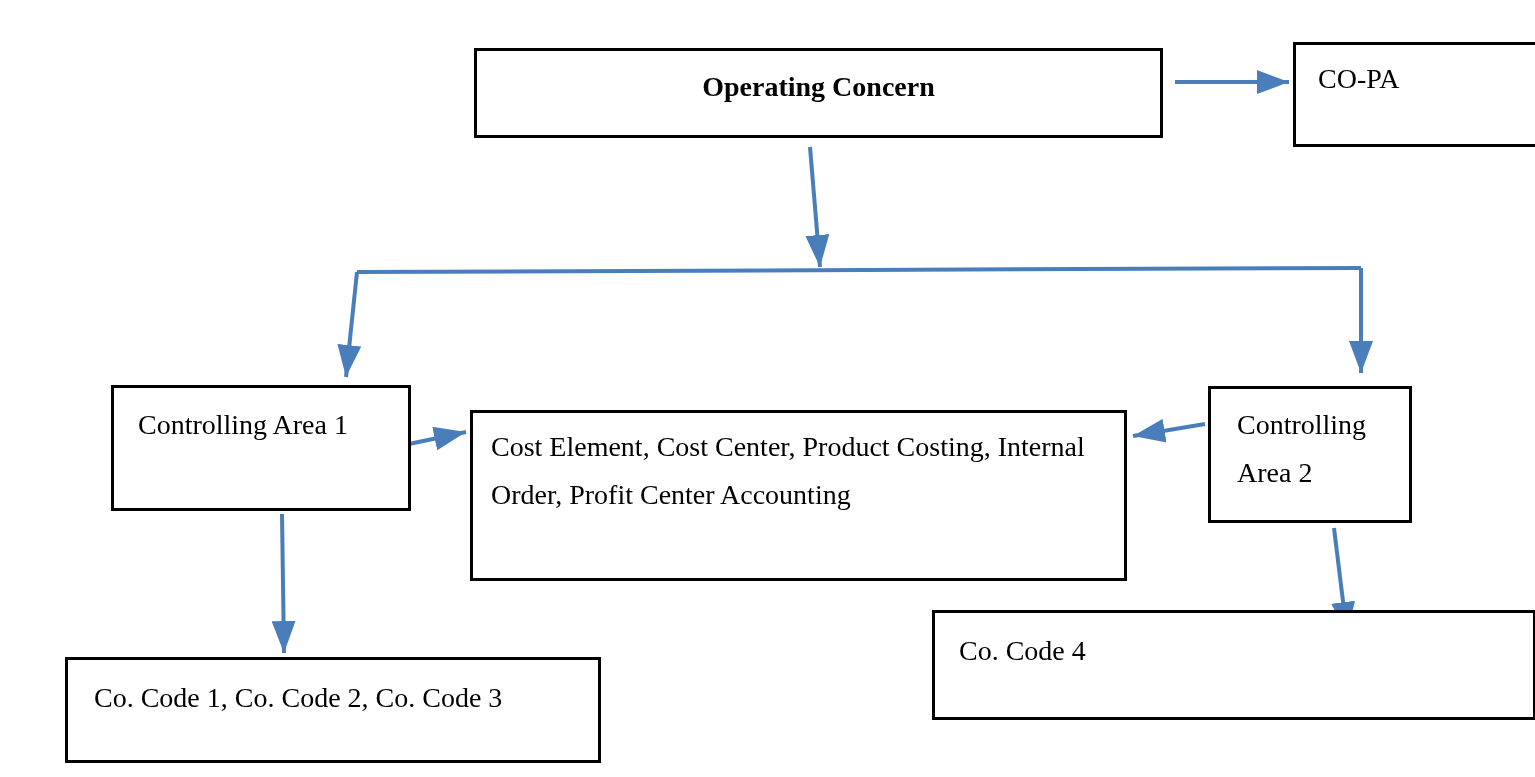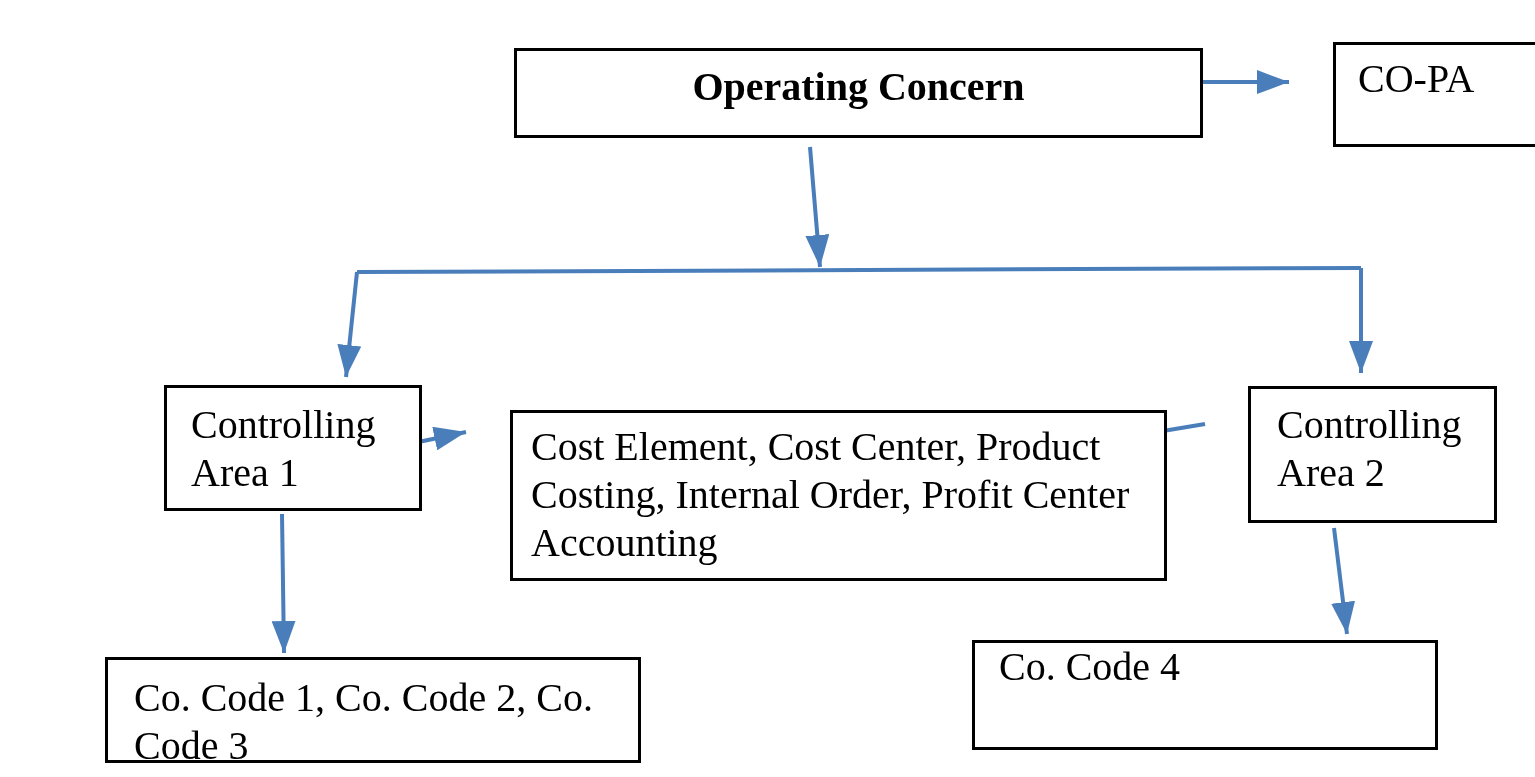--- a/index.html
+++ b/index.html
@@ -28,52 +28,51 @@
     stroke: var(--arrow);
     stroke-width: 4;
     fill: none;
     stroke-linecap: butt;
   }
   .ah-fill { fill: var(--arrow); }
   .node {
     position: absolute;
     background: var(--bg);
     border: 3px solid var(--border);
-    font-size: 40px;
+    font-size: 28px;
     line-height: 48px;
     color: var(--text);
-    margin-left: 40px;
   }
   .node-oc {
     left: 474px; top: 48px; width: 689px; height: 90px;
     text-align: center; font-weight: bold; padding-top: 12px;
   }
   .node-copa {
     left: 1293px; top: 42px; width: 252px; height: 105px;
     padding: 10px 0 0 22px;
   }
   .node-ca1 {
-    left: 124px; top: 385px; width: 258px; height: 126px;
+    left: 111px; top: 385px; width: 300px; height: 126px;
     padding: 13px 26px 0 24px;
   }
   .node-components {
     left: 470px; top: 410px; width: 657px; height: 171px;
     padding: 10px 12px 0 18px;
   }
   .node-ca2 {
-    left: 1208px; top: 386px; width: 249px; height: 137px;
+    left: 1208px; top: 386px; width: 204px; height: 137px;
     padding: 12px 20px 0 26px;
   }
   .node-cc123 {
     left: 65px; top: 657px; width: 536px; height: 106px;
     padding: 14px 10px 0 26px;
   }
   .node-cc4 {
-    left: 932px; top: 640px; width: 466px; height: 110px;
-    padding: 0 10px 0 24px;
+    left: 932px; top: 610px; width: 604px; height: 110px;
+    padding: 14px 10px 0 24px;
   }
 </style>
 </head>
 <body>
 
 <div class="canvas">
 
   <svg class="arrows" viewBox="0 0 1535 777" xmlns="http://www.w3.org/2000/svg">
     <defs>
       <marker id="ah" viewBox="0 0 8 6" refX="8" refY="3" markerWidth="8" markerHeight="6" markerUnits="strokeWidth" orient="auto">

